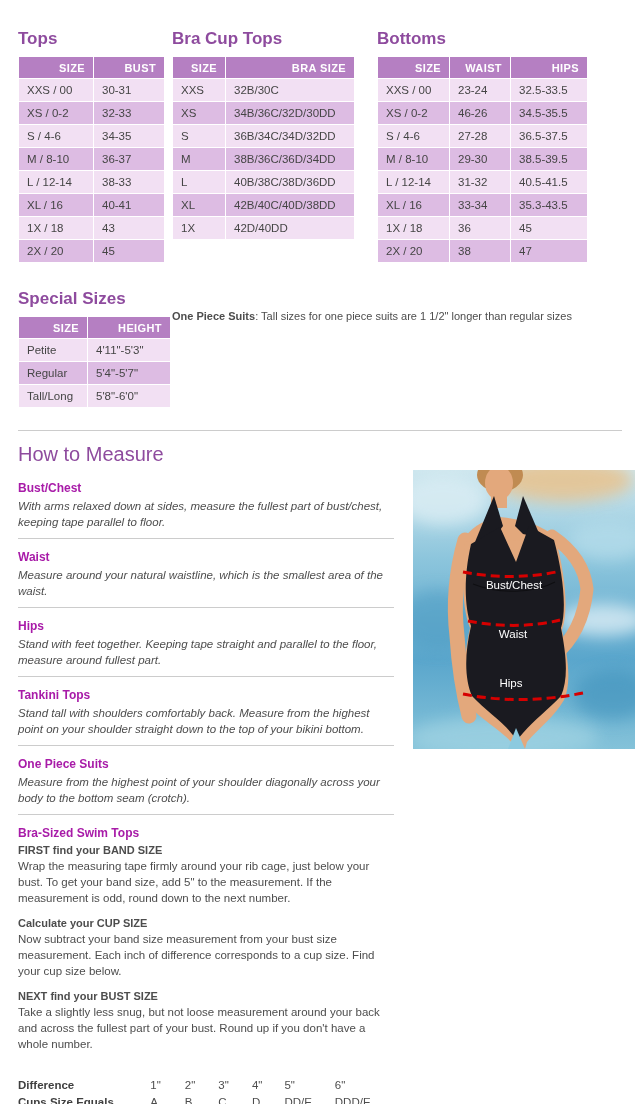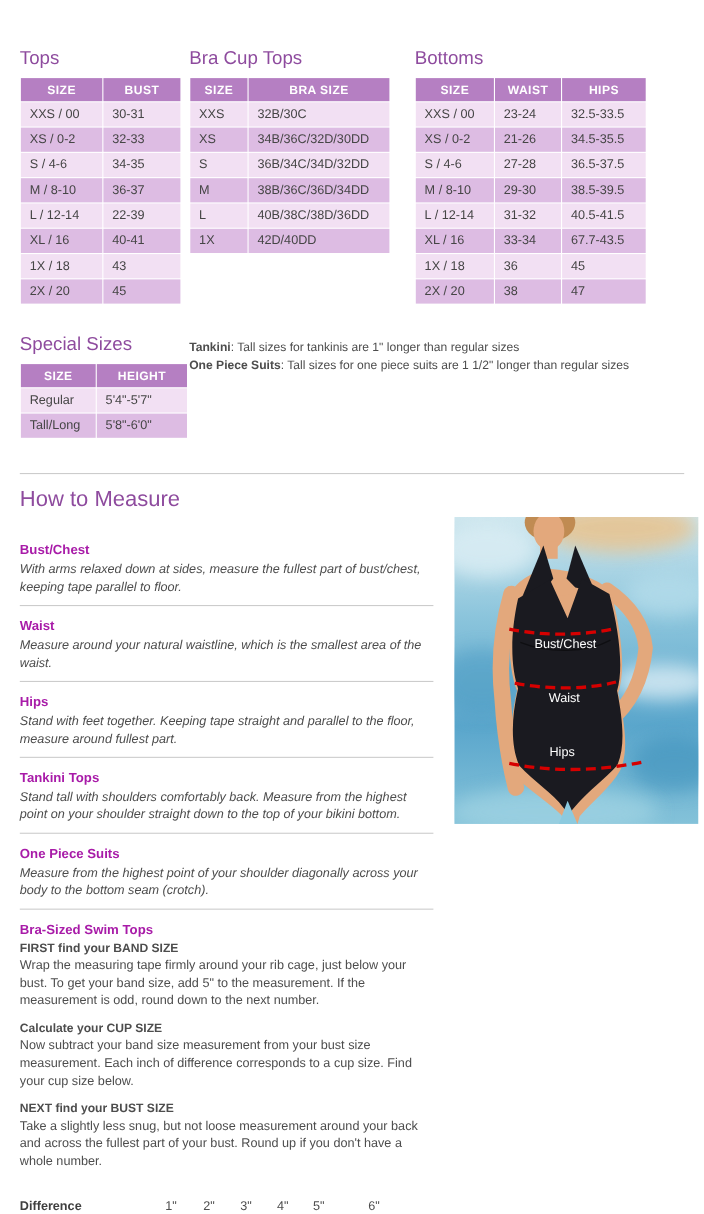--- a/index.html
+++ b/index.html
@@ -4,46 +4,46 @@
 <style>
   html,body{margin:0;padding:0;}
   body{
     width:640px;height:1104px;position:relative;overflow:hidden;
     background:#ffffff;
     font-family:"Liberation Sans","DejaVu Sans",sans-serif;
     -webkit-font-smoothing:antialiased;
   }
   .abs{position:absolute;}
   
-  .sec-title{font-size:17px;color:#8e4b9e;font-weight:normal;margin:14px 0 6px 0;line-height:22px;}
+  .sec-title{font-size:17px;color:#8e4b9e;font-weight:bold;margin:0 0 6px 0;line-height:22px;}
   
   table.size-table{border-collapse:separate;border-spacing:1px;}
   table.size-table th{
     background:#b57fc2;color:#ffffff;font-size:11px;font-weight:bold;
-    text-align:center;padding:0 8px;height:21px;letter-spacing:.4px;white-space:nowrap;
+    text-align:right;padding:0 8px;height:21px;letter-spacing:.4px;white-space:nowrap;
   }
   table.size-table td{
     font-size:11.5px;color:#454545;padding:0 8px;height:22px;white-space:nowrap;
   }
   table.size-table tbody tr:nth-child(odd) td{background:#f2e0f3;}
   table.size-table tbody tr:nth-child(even) td{background:#ddbce3;}
   .t-tops  th:nth-child(1){width:58px}.t-tops  th:nth-child(2){width:54px}
   .t-bra   th:nth-child(1){width:36px}.t-bra   th:nth-child(2){width:112px}
   .t-bot   th:nth-child(1){width:55px}.t-bot   th:nth-child(2){width:44px}.t-bot th:nth-child(3){width:60px}
   .t-spec  th:nth-child(1){width:52px}.t-spec  th:nth-child(2){width:66px}
   .t-spec  td{height:26px;}
   
   .lengths{font-size:11px;color:#4d4d4d;line-height:16px;width:452px;}
   .lengths .hd{font-weight:bold;}
   .lengths b{font-weight:bold;}
   
   .rule{position:absolute;height:1px;background:#cccccc;}
   
   .measure{width:376px;}
-  .measure h2{font-size:20px;color:#8e4b9e;font-weight:normal;margin:0 0 27px 0;line-height:24px;}
+  .measure h2{font-size:20px;color:#8e4b9e;font-weight:normal;margin:0 0 15px 0;line-height:24px;}
   .msec{padding-bottom:8px;border-bottom:1px solid #cccccc;margin-bottom:11px;}
   .msec.nob{border-bottom:none;margin-bottom:0;}
   .msec .mh{font-size:12px;font-weight:bold;color:#a81ba8;margin:0 0 3px 0;line-height:14px;}
   .msec .mb{font-size:11.5px;color:#4d4d4d;line-height:16px;margin:0;font-style:italic;}
   .step{margin-top:10px;}
   .step .st{font-size:11px;font-weight:bold;color:#4d4d4d;line-height:15px;margin:0;}
   .step .sb{font-size:11.5px;color:#4d4d4d;line-height:16px;margin:0;}
   
   .cup{margin-top:16px;font-size:11.5px;color:#4d4d4d;}
   .cup-row{display:flex;height:17px;align-items:center;}
@@ -79,21 +79,21 @@
         <tr>
           <td>S / 4-6</td>
           <td>34-35</td>
         </tr>
         <tr>
           <td>M / 8-10</td>
           <td>36-37</td>
         </tr>
         <tr>
           <td>L / 12-14</td>
-          <td>22-39</td>
+          <td>38-33</td>
         </tr>
         <tr>
           <td>XL / 16</td>
           <td>40-41</td>
         </tr>
         <tr>
           <td>1X / 18</td>
           <td>43</td>
         </tr>
         <tr>
@@ -128,20 +128,24 @@
         </tr>
         <tr>
           <td>M</td>
           <td>38B/36C/36D/34DD</td>
         </tr>
         <tr>
           <td>L</td>
           <td>40B/38C/38D/36DD</td>
         </tr>
         <tr>
+          <td>XL</td>
+          <td>42B/40C/40D/38DD</td>
+        </tr>
+        <tr>
           <td>1X</td>
           <td>42D/40DD</td>
         </tr>
       </tbody>
   </table>
 </div>
 
 <div class="abs" style="left:377px;top:28px;">
   <h3 class="sec-title">Bottoms</h3>
   <table class="size-table t-bot">
@@ -153,42 +157,42 @@
         </tr>
       </thead>
     <tbody>
         <tr>
           <td>XXS / 00</td>
           <td>23-24</td>
           <td>32.5-33.5</td>
         </tr>
         <tr>
           <td>XS / 0-2</td>
-          <td>21-26</td>
+          <td>46-26</td>
           <td>34.5-35.5</td>
         </tr>
         <tr>
           <td>S / 4-6</td>
           <td>27-28</td>
           <td>36.5-37.5</td>
         </tr>
         <tr>
           <td>M / 8-10</td>
           <td>29-30</td>
           <td>38.5-39.5</td>
         </tr>
         <tr>
           <td>L / 12-14</td>
           <td>31-32</td>
           <td>40.5-41.5</td>
         </tr>
         <tr>
           <td>XL / 16</td>
           <td>33-34</td>
-          <td>67.7-43.5</td>
+          <td>35.3-43.5</td>
         </tr>
         <tr>
           <td>1X / 18</td>
           <td>36</td>
           <td>45</td>
         </tr>
         <tr>
           <td>2X / 20</td>
           <td>38</td>
           <td>47</td>
@@ -201,33 +205,36 @@
   <h3 class="sec-title">Special Sizes</h3>
   <table class="size-table t-spec">
     <thead>
         <tr>
           <th>SIZE</th>
           <th>HEIGHT</th>
         </tr>
       </thead>
     <tbody>
         <tr>
+          <td>Petite</td>
+          <td>4'11"-5'3"</td>
+        </tr>
+        <tr>
           <td>Regular</td>
           <td>5'4"-5'7"</td>
         </tr>
         <tr>
           <td>Tall/Long</td>
           <td>5'8"-6'0"</td>
         </tr>
       </tbody>
   </table>
 </div>
 
 <div class="abs lengths" style="left:172px;top:308px;">
-  <div><b>Tankini</b><span>: Tall sizes for tankinis are 1" longer than regular sizes</span></div>
   <div><b>One Piece Suits</b><span>: Tall sizes for one piece suits are 1 1/2" longer than regular sizes</span></div>
 </div>
 
 <div class="rule" style="left:18px;top:430px;width:604px;"></div>
 
 <div class="abs measure" style="left:18px;top:442px;">
   <h2>How to Measure</h2>
 
   <div class="msec">
     <p class="mh">Bust/Chest</p>

